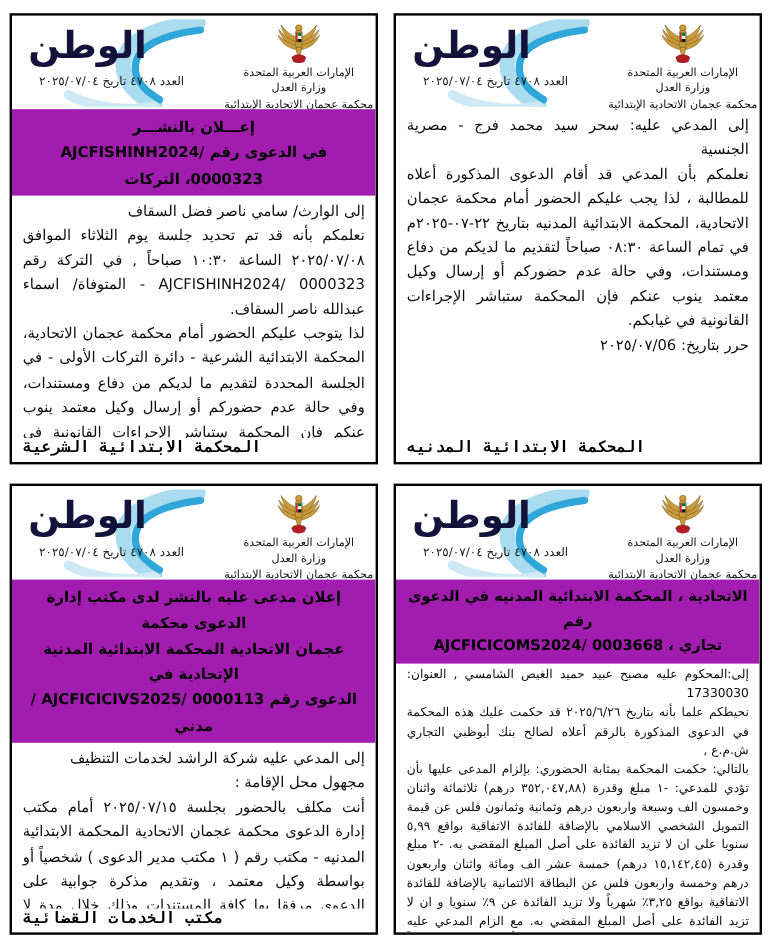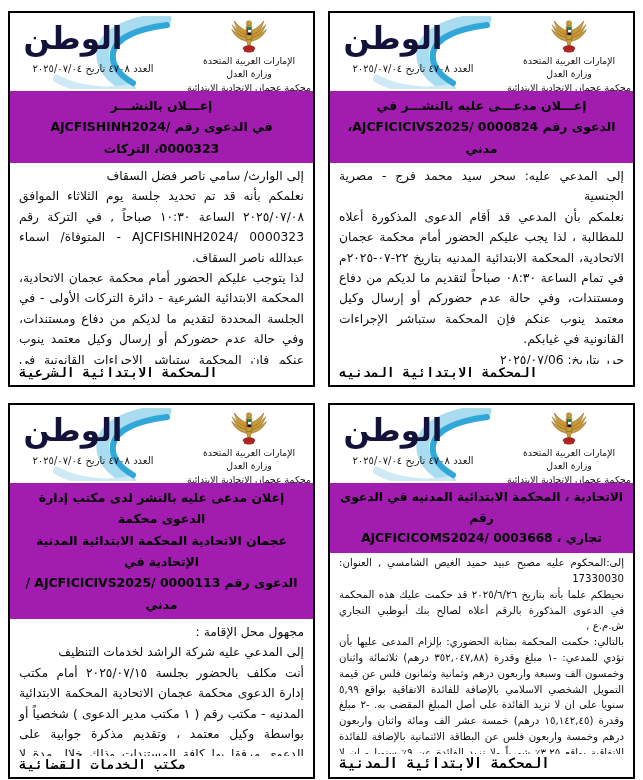--- a/index.html
+++ b/index.html
@@ -118,24 +118,20 @@
         </div>
         <div class="authority">
           <svg class="emblem" width="40" height="36" viewBox="0 0 60 56">
               <use href="#uae-emblem-shape"></use>
             </svg>
           <div>الإمارات العربية المتحدة</div>
           <div>وزارة العدل</div>
           <div>محكمة عجمان الاتحادية الإبتدائية</div>
         </div>
       </header>
-      <div class="title-bar">
-        <div>إعـــلان مدعـــى عليه بالنشـــر في</div>
-        <div>الدعوى رقم AJCFICICIVS2025/ 0000824، مدني</div>
-      </div>
       <div class="body">
         <p>إلى المدعي عليه: سحر سيد محمد فرج - مصرية الجنسية</p>
         <p>نعلمكم بأن المدعي قد أقام الدعوى المذكورة أعلاه للمطالبة ، لذا يجب عليكم الحضور أمام محكمة عجمان الاتحادية، المحكمة الابتدائية المدنيه بتاريخ ٢٢-٠٧-٢٠٢٥م في تمام الساعة ٠٨:٣٠ صباحاً لتقديم ما لديكم من دفاع ومستندات، وفي حالة عدم حضوركم أو إرسال وكيل معتمد ينوب عنكم فإن المحكمة ستباشر الإجراءات القانونية في غيابكم.</p>
         <p>حرر بتاريخ: ٢٠٢٥/٠٧/06</p>
       </div>
       <div class="signature">المحكمة الابتدائية المدنيه</div>
     </article>
 
     <article class="notice">
       <header class="masthead">
@@ -154,22 +150,22 @@
           <div>وزارة العدل</div>
           <div>محكمة عجمان الاتحادية الإبتدائية</div>
         </div>
       </header>
       <div class="title-bar">
         <div>إعلان مدعى عليه بالنشر لدى مكتب إدارة الدعوى محكمة</div>
         <div>عجمان الاتحادية المحكمة الابتدائية المدنية الإتحادية في</div>
         <div>الدعوى رقم AJCFICICIVS2025/ 0000113 / مدني</div>
       </div>
       <div class="body">
+        <p>إلى المدعي عليه شركة الراشد لخدمات التنظيف</p>
         <p>مجهول محل الإقامة :</p>
-        <p>إلى المدعي عليه شركة الراشد لخدمات التنظيف</p>
         <p>أنت مكلف بالحضور بجلسة ٢٠٢٥/٠٧/١٥ أمام مكتب إدارة الدعوى محكمة عجمان الاتحادية المحكمة الابتدائية المدنيه - مكتب رقم ( ١ مكتب مدير الدعوى ) شخصياً أو بواسطة وكيل معتمد ، وتقديم مذكرة جوابية على الدعوى مرفقا بها كافة المستندات وذلك خلال مدة لا تزيد على عشرة أيام من تاريخ النشر وذلك للنظر في الدعوى المذكور رقمها أعلاه - بوصفك مدعى عليه.</p>
       </div>
       <div class="signature">مكتب الخدمات القضائية</div>
     </article>
 
     <article class="notice dense">
       <header class="masthead">
         <div class="logo-block">
           <svg class="logo-swoosh" viewBox="0 0 158 73">
               <use href="#swoosh-shape"></use>
@@ -188,17 +184,16 @@
       </header>
       <div class="title-bar">
         <div>الاتحادية ، المحكمة الابتدائية المدنيه في الدعوى رقم</div>
         <div class="ltr-line">AJCFICICOMS2024/ 0003668 ، تجاري</div>
       </div>
       <div class="body">
         <p>إلى:المحكوم عليه مصبح عبيد حميد الغيص الشامسي , العنوان: 17330030</p>
         <p>نحيطكم علما بأنه بتاريخ ٢٠٢٥/٦/٢٦ قد حكمت عليك هذه المحكمة في الدعوى المذكورة بالرقم أعلاه لصالح بنك أبوظبي التجاري ش.م.ع ,</p>
         <p>بالتالي: حكمت المحكمة بمثابة الحضوري: بإلزام المدعى عليها بأن تؤدي للمدعي: -١ مبلغ وقدرة (٣٥٢,٠٤٧,٨٨ درهم) ثلاثمائة واثنان وخمسون الف وسبعة واربعون درهم وثمانية وثمانون فلس عن قيمة التمويل الشخصي الاسلامي بالإضافة للفائدة الاتفاقية بواقع ٥,٩٩ سنويا على ان لا تزيد الفائدة على أصل المبلغ المقضى به. -٢ مبلغ وقدرة (١٥,١٤٢,٤٥ درهم) خمسة عشر الف ومائة واثنان واربعون درهم وخمسة واربعون فلس عن البطاقة الائتمانية بالإضافة للفائدة الاتفاقية بواقع ٣,٢٥٪ شهرياً ولا تزيد الفائدة عن ٩٪ سنويا و ان لا تزيد الفائدة على أصل المبلغ المقضي به. مع الزام المدعي عليه وبالرسوم والمصاريف وخمسمائة درهم مقابل أتعاب المحاماة. حكماً قابلاً للاستئناف خلال المدة القانونية اعتبارًا من اليوم التالي لنشره.</p>
       </div>
-      <div class="signature">المحكمة الابتدائية المدنية</div>
     </article>
 
   </div>
 </div>
 
 </body></html>

